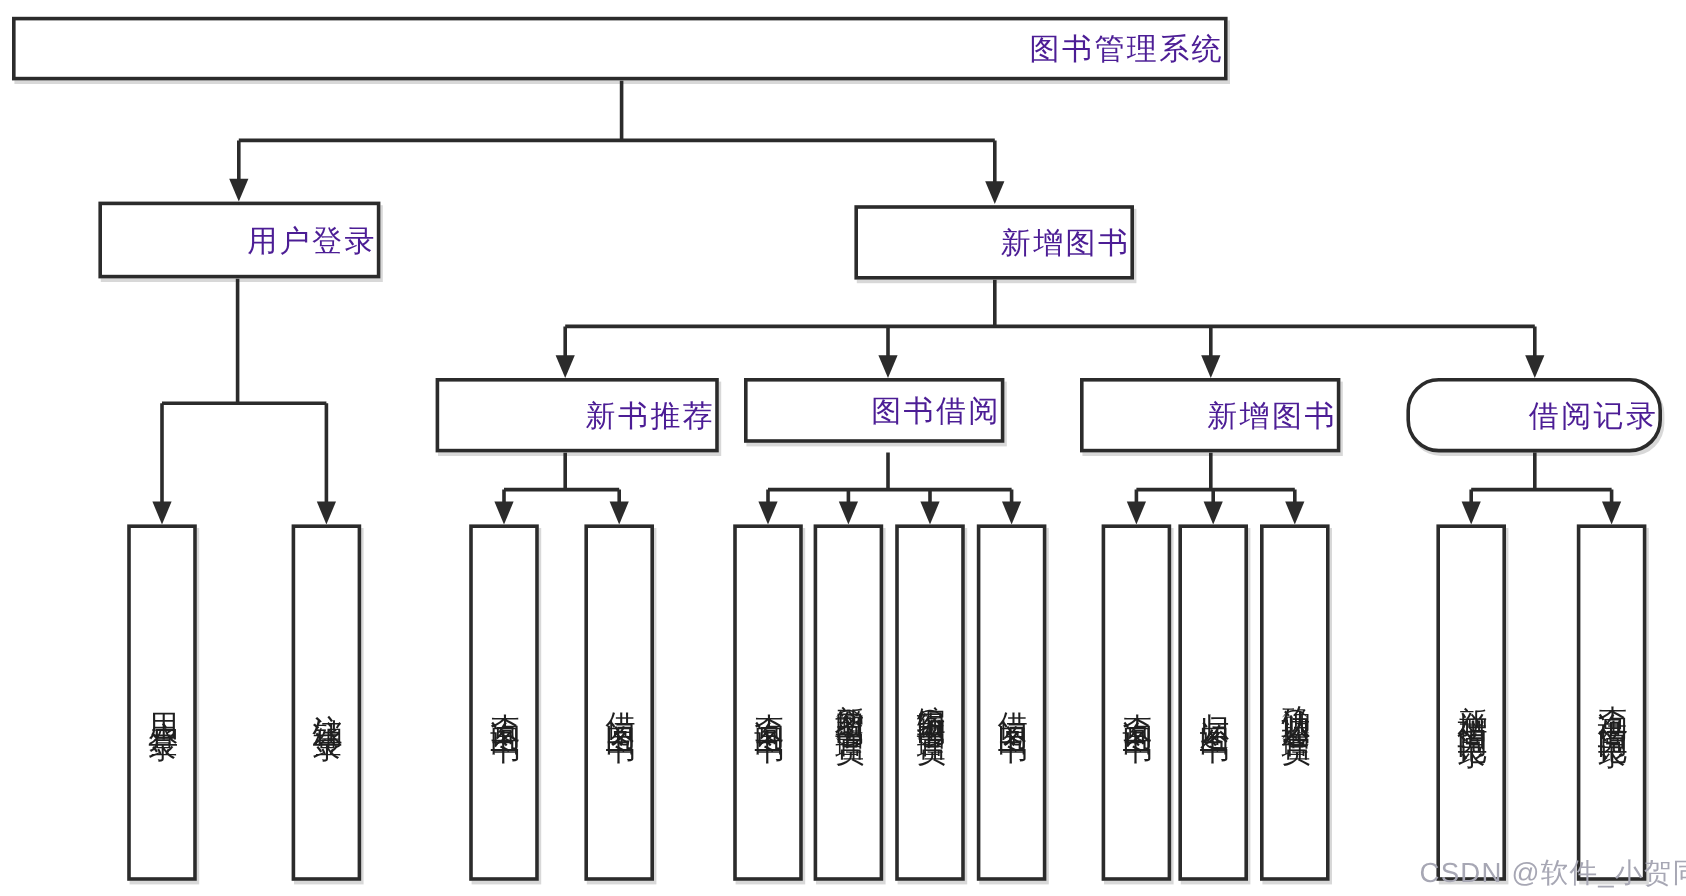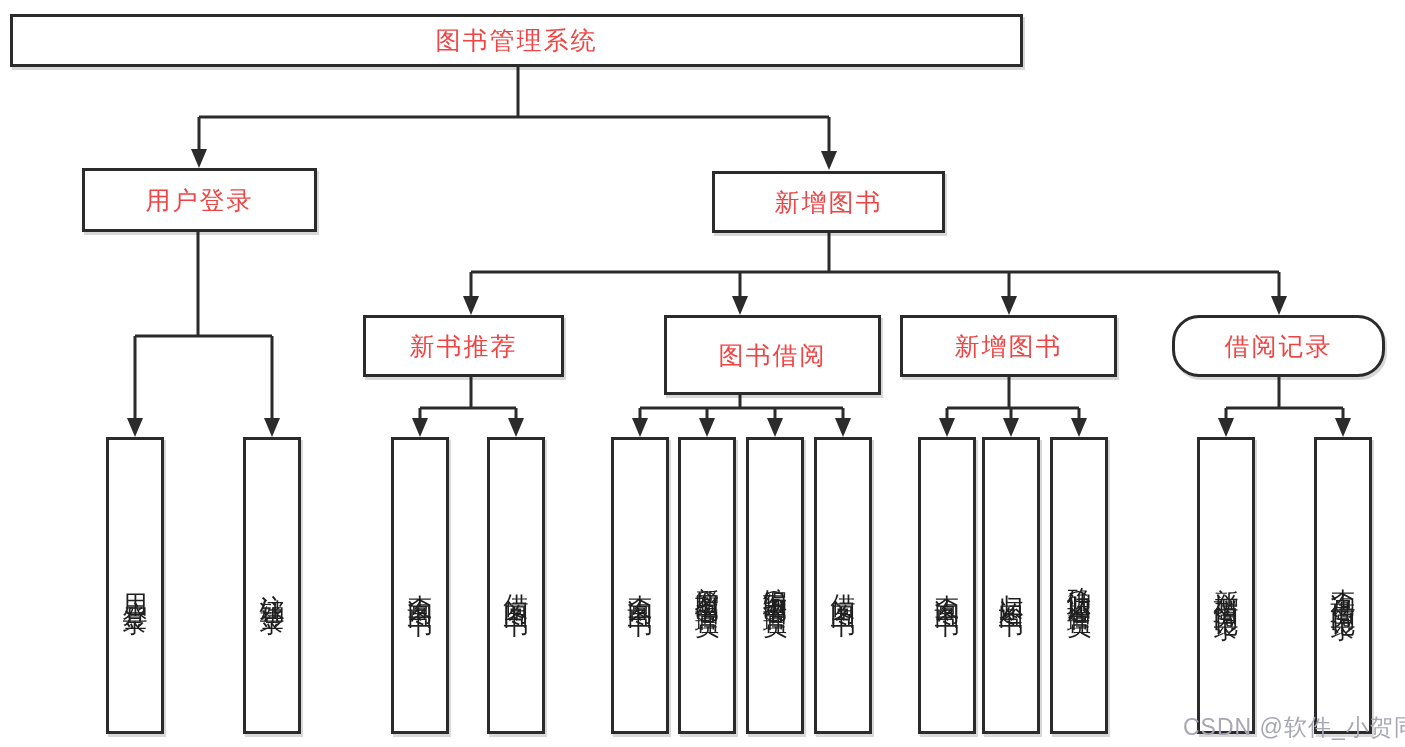--- a/index.html
+++ b/index.html
@@ -6,22 +6,22 @@
   body{
     width:1405px;height:747px;position:relative;overflow:hidden;
     background:#ffffff;
     font-family:"Liberation Sans","DejaVu Sans",sans-serif;
   }
   .stage{position:absolute;left:0;top:0;width:1405px;height:747px;}
   svg.wires{position:absolute;left:0;top:0;}
   .node{
     position:absolute;box-sizing:border-box;
     border:3px solid #2b2b2b;background:#ffffff;
-    display:flex;align-items:center;justify-content:center;
-    color:#ef4444;font-size:25px;letter-spacing:2px;
+    display:flex;align-items:center;justify-content:flex-end;
+    color:#4c1d95;font-size:25px;letter-spacing:2px;
     box-shadow:2px 3px 0 rgba(40,40,40,0.18);
   }
   .leaf{
     position:absolute;box-sizing:border-box;
     border:3px solid #2b2b2b;background:#ffffff;
     display:flex;align-items:center;justify-content:center;
     box-shadow:2px 3px 0 rgba(40,40,40,0.18);
     top:437px;width:58px;height:297px;
   }
   .vtext{
@@ -85,24 +85,24 @@
     <span>图书管理系统</span>
   </div>
 
   <div class="node" style="left:82px;top:168px;width:235px;height:64px;">
     <span>用户登录</span>
   </div>
   <div class="node" style="left:712px;top:171px;width:233px;height:62px;">
     <span>新增图书</span>
   </div>
 
-  <div class="node" style="left:363px;top:315px;width:201px;height:62px;">
+  <div class="node" style="left:363px;top:315px;width:236px;height:62px;">
     <span>新书推荐</span>
   </div>
-  <div class="node" style="left:664px;top:315px;width:217px;height:80px;">
+  <div class="node" style="left:620px;top:315px;width:217px;height:54px;">
     <span>图书借阅</span>
   </div>
   <div class="node" style="left:900px;top:315px;width:217px;height:62px;">
     <span>新增图书</span>
   </div>
   <div class="node" style="left:1172px;top:315px;width:213px;height:62px;border-radius:27px;">
     <span>借阅记录</span>
   </div>
 
   <div class="leaf" style="left:106px;">

